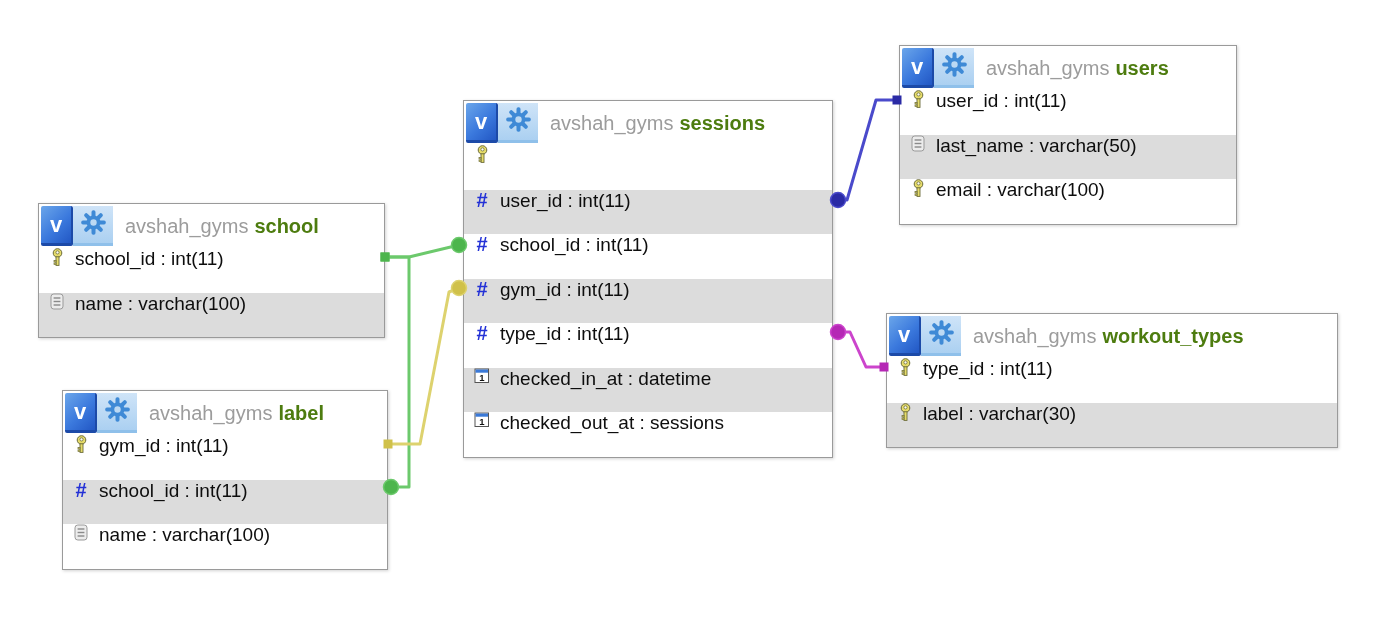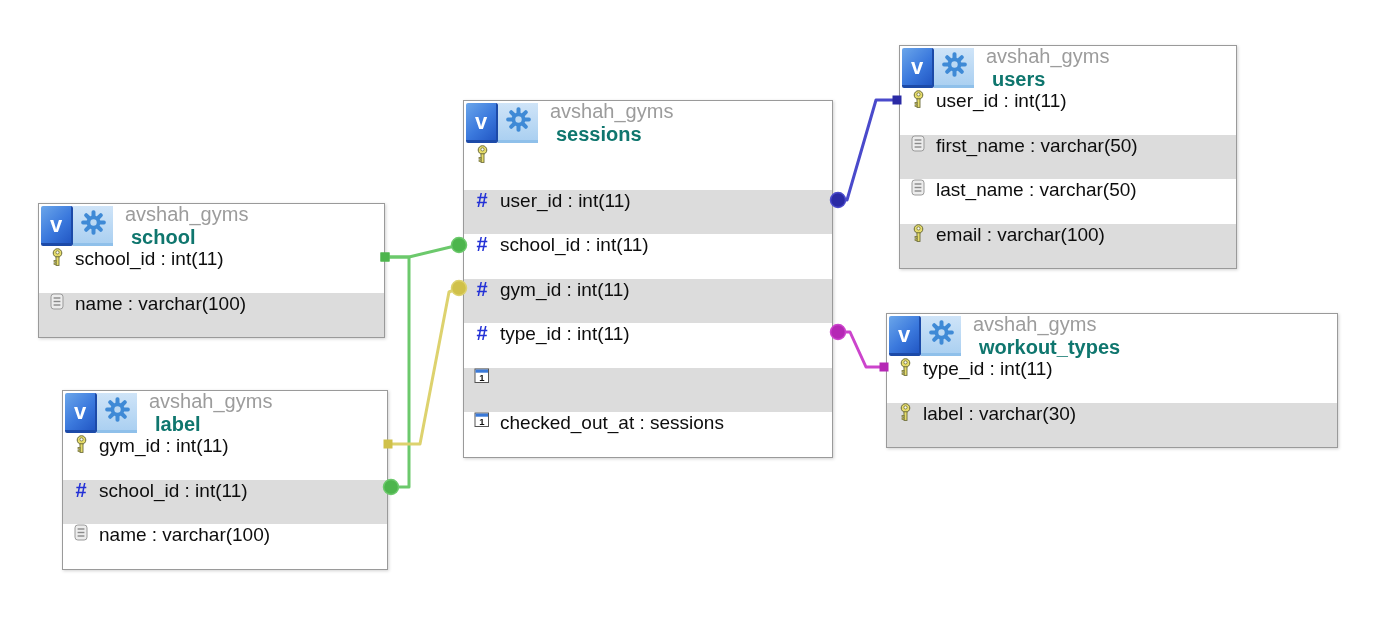--- a/index.html
+++ b/index.html
@@ -12,23 +12,23 @@
   .vbtn{margin:2px 0 0 2px;width:32px;height:40px;flex:0 0 32px;
         background:linear-gradient(135deg,#6ba6ea 0%,#3b79dd 55%,#2257c4 100%);
         border-right:2px solid #1c4aa8;border-bottom:3px solid #1c4aa8;
         color:#ffffff;font-weight:bold;font-size:22px;line-height:1;
         display:flex;align-items:center;justify-content:center;
         box-sizing:border-box;border-radius:2px;cursor:pointer;}
   .gearbtn{margin-top:2px;width:40px;height:40px;flex:0 0 40px;
            background:linear-gradient(#cfe4f8,#abd0f1);
            border-bottom:3px solid #8fc0ea;box-sizing:border-box;
            display:flex;align-items:center;justify-content:center;cursor:pointer;}
-  .ttitle{margin-left:12px;align-self:center;font-size:20px;white-space:nowrap;display:flex;flex-direction:column;}
+  .ttitle{margin-left:12px;align-self:center;font-size:20px;white-space:nowrap;display:flex;}
   .tdb{color:#9c9c9c;}
-  .tname{color:#0f766e;font-weight:bold;margin-left:6px;}
+  .tname{color:#4d7c0f;font-weight:bold;margin-left:6px;}
 
   .trow{height:44.5px;display:flex;align-items:flex-start;
         padding:0 10px 0 8px;box-sizing:border-box;
         font-size:19px;color:#0d0d0d;white-space:nowrap;cursor:pointer;}
   .tbody .trow:nth-child(even){background:#dcdcdc;}
   .cicon{width:20px;flex:0 0 20px;display:flex;align-items:center;justify-content:center;margin-right:8px;}
   .hashglyph{color:#2331d6;font-weight:bold;font-size:20px;line-height:1;}
 
   #wires{position:absolute;left:0;top:0;z-index:5;pointer-events:none;}
 </style>
@@ -241,20 +241,21 @@
   </div>
 
   <div class="trow">
     <span class="cicon">
             <svg width="16" height="16" viewBox="0 0 16 16">
               <rect x="1" y="1" width="13.5" height="13.5" fill="#ffffff" stroke="#555555"></rect>
               <rect x="1.5" y="1.5" width="12.5" height="3.2" fill="#3a79d8"></rect>
               <text x="8" y="12.6" font-size="9.5" font-weight="bold" fill="#111111" text-anchor="middle" font-family="Liberation Sans, sans-serif">1</text>
             </svg>
           </span>
+    <span class="ctext">checked_in_at : datetime</span>
   </div>
 
   <div class="trow">
     <span class="cicon">
             <svg width="16" height="16" viewBox="0 0 16 16">
               <rect x="1" y="1" width="13.5" height="13.5" fill="#ffffff" stroke="#555555"></rect>
               <rect x="1.5" y="1.5" width="12.5" height="3.2" fill="#3a79d8"></rect>
               <text x="8" y="12.6" font-size="9.5" font-weight="bold" fill="#111111" text-anchor="middle" font-family="Liberation Sans, sans-serif">1</text>
             </svg>
           </span>
@@ -293,42 +294,31 @@
             <svg width="13" height="19" viewBox="0 0 13 19">
               <circle cx="6.5" cy="5" r="4.3" fill="#e6dc6a" stroke="#6b6b3a"></circle>
               <circle cx="6.5" cy="4.4" r="1.6" fill="#fcfcef" stroke="#6b6b3a" stroke-width="0.8"></circle>
               <rect x="5" y="8.8" width="3" height="8.6" fill="#e6dc6a" stroke="#6b6b3a" stroke-width="0.9"></rect>
               <rect x="3" y="12.4" width="2.1" height="1.6" fill="#e6dc6a" stroke="#6b6b3a" stroke-width="0.7"></rect>
               <rect x="3" y="15" width="2.1" height="1.6" fill="#e6dc6a" stroke="#6b6b3a" stroke-width="0.7"></rect>
             </svg>
           </span>
     <span class="ctext">user_id : int(11)</span>
   </div>
+
 
   <div class="trow">
     <span class="cicon">
             <svg width="14" height="17" viewBox="0 0 14 17">
               <rect x="1" y="1" width="12" height="15" rx="2.8" fill="#ececec" stroke="#999999"></rect>
               <line x1="3.6" y1="5" x2="10.4" y2="5" stroke="#8a8a8a" stroke-width="1.4"></line>
               <line x1="3.6" y1="8.5" x2="10.4" y2="8.5" stroke="#8a8a8a" stroke-width="1.4"></line>
               <line x1="3.6" y1="12" x2="10.4" y2="12" stroke="#8a8a8a" stroke-width="1.4"></line>
             </svg>
           </span>
-    <span class="ctext">first_name : varchar(50)</span>
-  </div>
-
-  <div class="trow">
-    <span class="cicon">
-            <svg width="14" height="17" viewBox="0 0 14 17">
-              <rect x="1" y="1" width="12" height="15" rx="2.8" fill="#ececec" stroke="#999999"></rect>
-              <line x1="3.6" y1="5" x2="10.4" y2="5" stroke="#8a8a8a" stroke-width="1.4"></line>
-              <line x1="3.6" y1="8.5" x2="10.4" y2="8.5" stroke="#8a8a8a" stroke-width="1.4"></line>
-              <line x1="3.6" y1="12" x2="10.4" y2="12" stroke="#8a8a8a" stroke-width="1.4"></line>
-            </svg>
-          </span>
     <span class="ctext">last_name : varchar(50)</span>
   </div>
 
   <div class="trow">
     <span class="cicon">
             <svg width="13" height="19" viewBox="0 0 13 19">
               <circle cx="6.5" cy="5" r="4.3" fill="#e6dc6a" stroke="#6b6b3a"></circle>
               <circle cx="6.5" cy="4.4" r="1.6" fill="#fcfcef" stroke="#6b6b3a" stroke-width="0.8"></circle>
               <rect x="5" y="8.8" width="3" height="8.6" fill="#e6dc6a" stroke="#6b6b3a" stroke-width="0.9"></rect>
               <rect x="3" y="12.4" width="2.1" height="1.6" fill="#e6dc6a" stroke="#6b6b3a" stroke-width="0.7"></rect>

